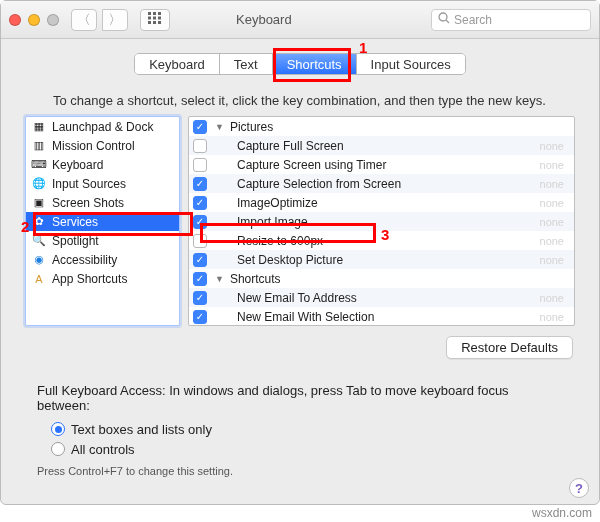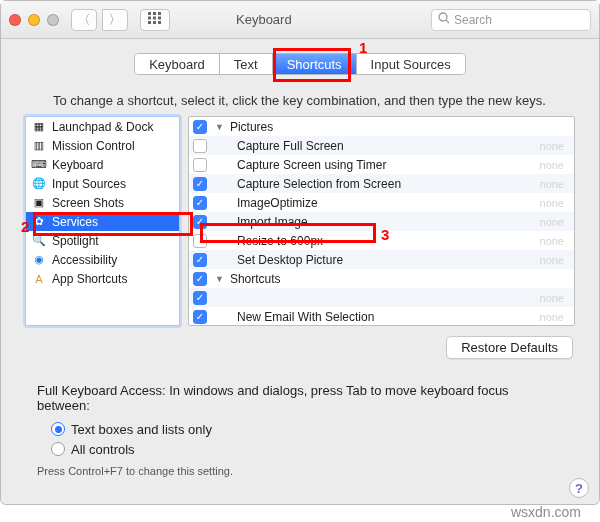--- a/index.html
+++ b/index.html
@@ -110,21 +110,21 @@
     .rcirc{width:14px;height:14px;border:1px solid #9a9a9a;border-radius:50%;background:#fff;
       display:inline-flex;align-items:center;justify-content:center;}
     .rcirc.on{border-color:#2a72ff;}
     .rcirc.on::after{content:"";width:7px;height:7px;border-radius:50%;background:#2a72ff;}
     .hint{margin:6px 0 0 36px;font-size:11px;color:#555;}
     .help{
       position:absolute;bottom:6px;right:10px;width:20px;height:20px;border-radius:50%;
       border:1px solid #bbb;background:#fff;display:flex;align-items:center;justify-content:center;
       color:#7a5fbf;font-size:13px;font-weight:bold;
     }
-    .watermark{position:absolute;bottom:2px;right:19px;font-size:14px;color:#8b8b8b;text-align:center;}
+    .watermark{position:absolute;bottom:2px;right:8px;font-size:12px;color:#8b8b8b;text-align:center;}
   </style>
 </head>
 <body>
 
 <div class="window">
   <div class="titlebar">
     <div class="traffic">
       <div class="dot red"></div>
       <div class="dot yel"></div>
       <div class="dot grn"></div>
@@ -268,20 +268,21 @@
           <span class="shortcut-none">none</span>
         </div>
       <div class="rrow">
         <span class="chk on">✓</span>
         <span class="tri">▼</span>
         <span class="grp">Shortcuts</span>
       </div>
       <div class="rrow odd">
           <span class="chk on">✓</span>
           <span class="indent"></span>
+          <span>New Email To Address</span>
           <span class="shortcut-none">none</span>
         </div>
       <div class="rrow">
           <span class="chk on">✓</span>
           <span class="indent"></span>
           <span>New Email With Selection</span>
           <span class="shortcut-none">none</span>
         </div>
     </div>
     <div class="callout3"></div>

